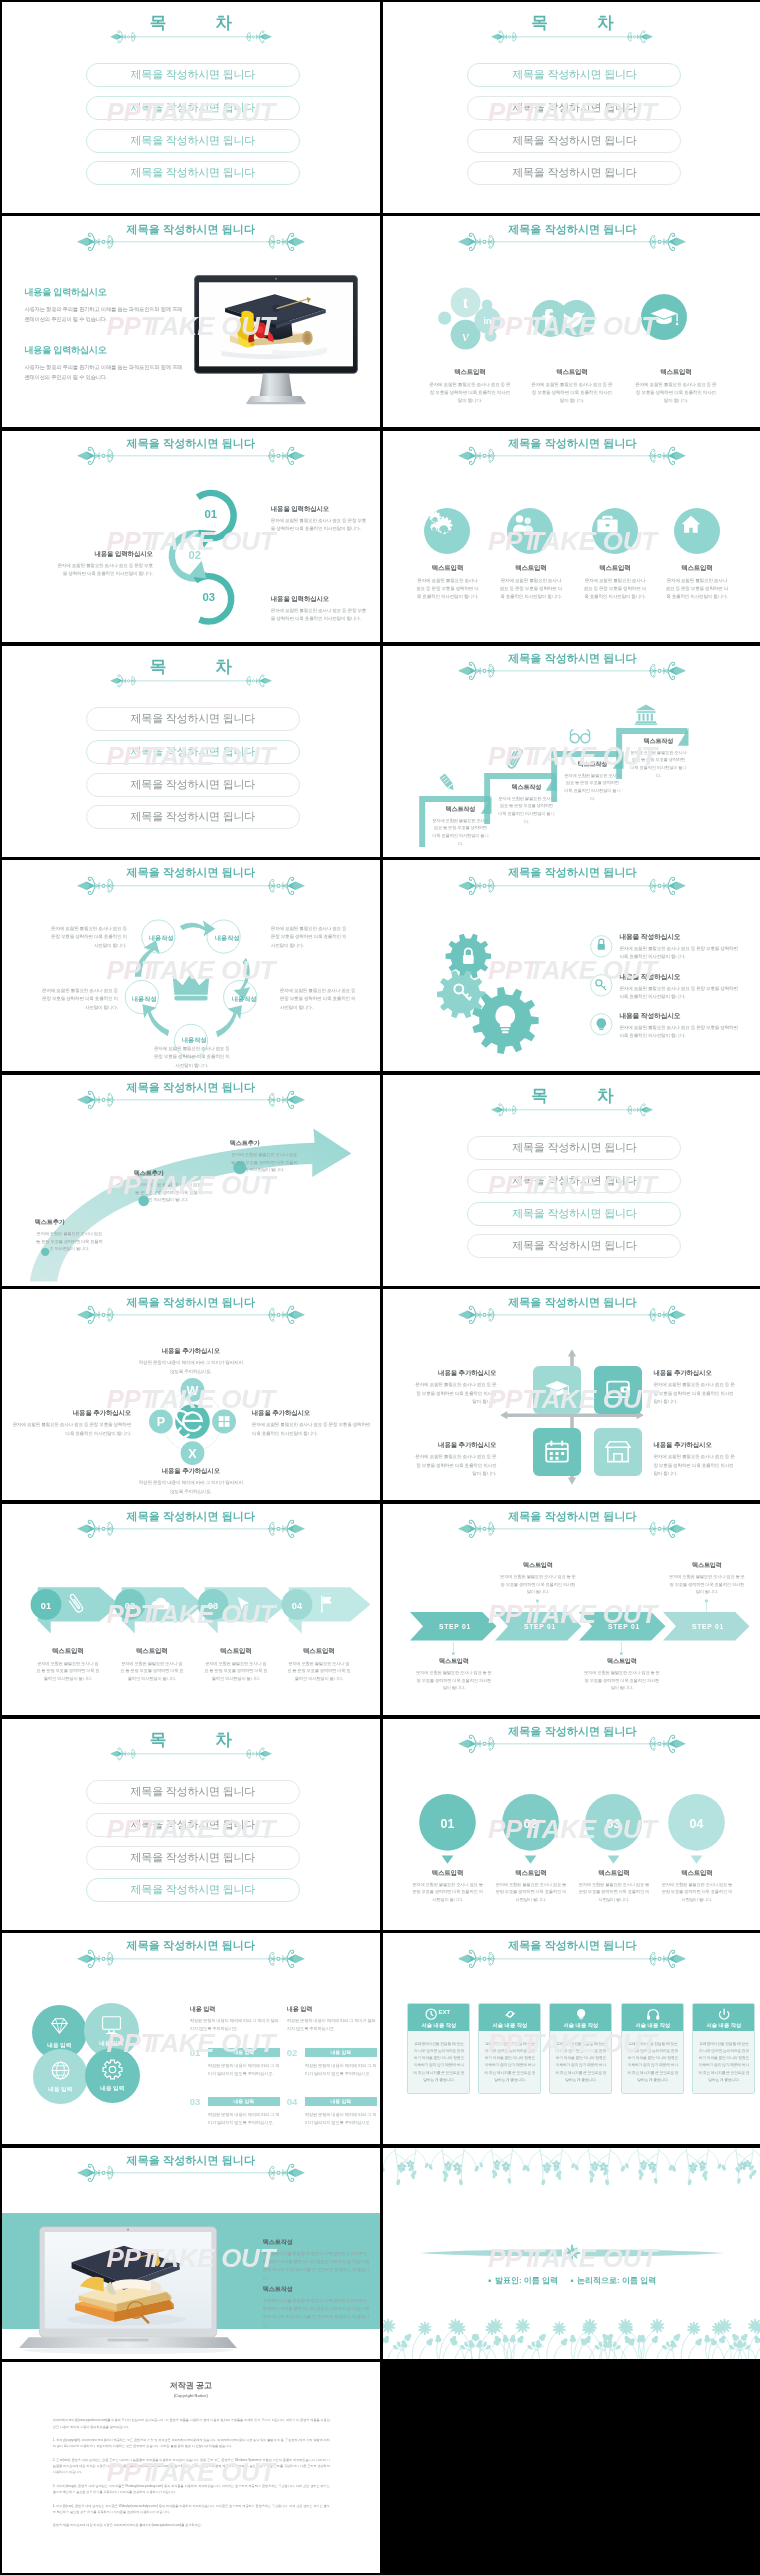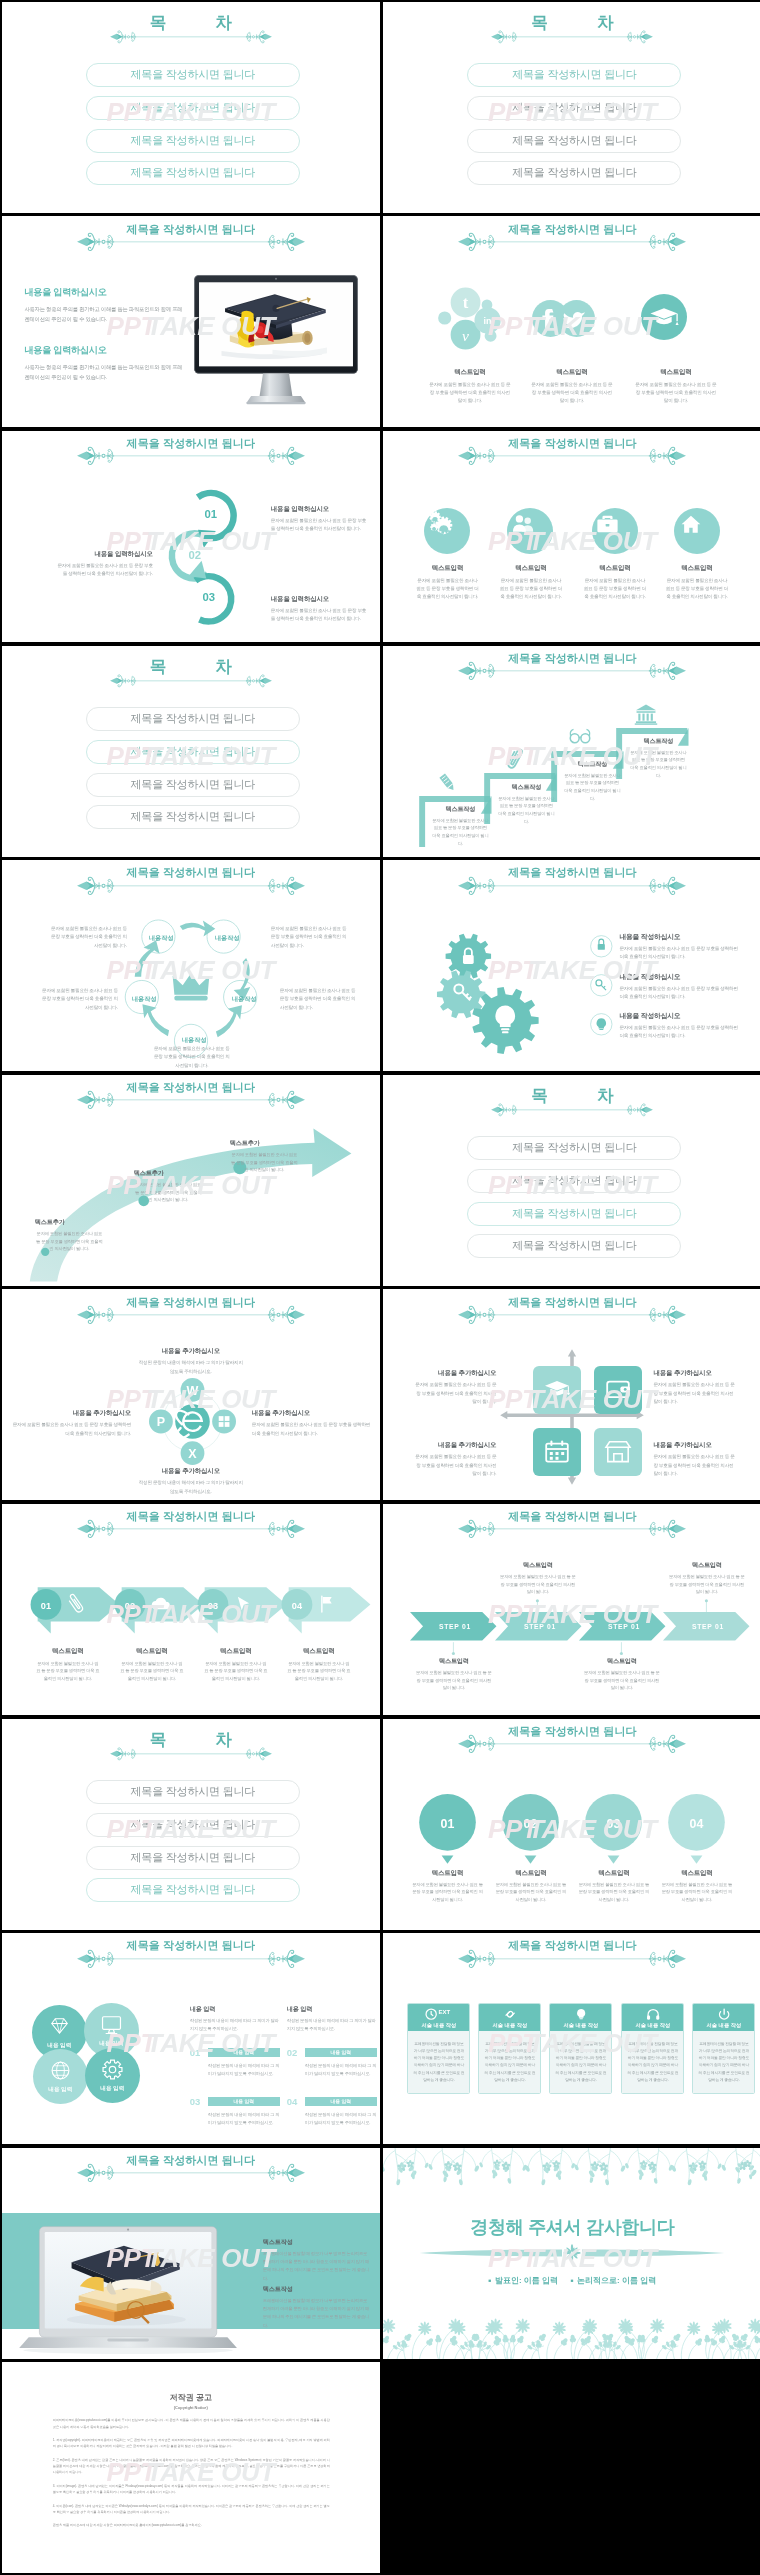--- a/index.html
+++ b/index.html
@@ -3150,21 +3150,20 @@
             <ellipse cx="3" cy="0" rx="2.4" ry="3.6" transform="rotate(30)"></ellipse>
           </g>
           <path d="M60 100 C 58 92, 56 84, 58 78" fill="none" stroke="#c2e8e5" stroke-width="1.3" stroke-linecap="round"></path>
           <g transform="translate(58,76) rotate(-8)" fill="#b4e2de">
             <ellipse cx="0" cy="-3" rx="3.6" ry="5"></ellipse>
             <ellipse cx="-3" cy="0" rx="2.4" ry="3.6" transform="rotate(-30)"></ellipse>
             <ellipse cx="3" cy="0" rx="2.4" ry="3.6" transform="rotate(30)"></ellipse>
           </g>
         </g>
       </svg>
-      <div class="abs ctr" style="left:0;top:67px;width:378px;font-size:18px;font-weight:bold;color:#63bdb5;letter-spacing:-0.3px">경청해 주셔서 감사합니다</div>
       <svg class="abs" style="left:34px;top:95px" width="310" height="20" viewBox="0 0 522 34">
       <path d="M2 17 C 80 12, 180 11, 244 11 L 244 23 C 180 23, 80 22, 2 17 Z" fill="#a9dcd8"></path>
       <path d="M520 17 C 442 12, 342 11, 278 11 L 278 23 C 342 23, 442 22, 520 17 Z" fill="#a9dcd8"></path>
       <g transform="translate(261,17) scale(.82)" fill="#8bd0cb">
         <g>
             <ellipse cx="0" cy="-10" rx="2.4" ry="8"></ellipse>
             <ellipse cx="0" cy="10" rx="2.4" ry="8"></ellipse>
             <ellipse cx="-10" cy="0" rx="8" ry="2.4"></ellipse>
             <ellipse cx="10" cy="0" rx="8" ry="2.4"></ellipse>
           </g>
@@ -3189,21 +3188,21 @@
       <span style="display:inline-block;width:8.3px"></span>
       <span style="font-size:4.8px;vertical-align:1.2px;margin-right:1.2px">■</span>
       <span>논리적으로: 이름 입력</span>
     </div>
       <div class="wm">
         <b class="p1">PPT</b>
         <b class="p2">TAKE OUT</b>
       </div>
     </div>
 <div class="slide">
-      <div class="abs ctr" style="left:0;top:30px;width:378px">
+      <div class="abs ctr" style="left:0;top:18px;width:378px">
       <div style="font-size:8px;font-weight:bold;color:#6b6b6b">저작권 공고</div>
       <div style="font-size:3.9px;font-weight:bold;color:#8a8a8a;margin-top:1.8px">(Copyright Notice)</div>
     </div>
       <div class="abs" style="left:51px;top:55px;width:277px">
         <div style="font-size:3.1px;color:#8b8b8b;line-height:2.05;text-align:justify;margin-bottom:7.1px">피피티테이크아웃(www.pptakeout.com)를 이용해 주셔서 진심으로 감사드립니다. 이 콘텐츠 제품을 사용하기 전에 다음의 협약과 조항들을 자세히 읽어 주시기 바랍니다. 귀하가 이 콘텐츠 제품을 사용한 것은 사용자 계약과 보증서 동의하셨음을 알려드립니다.</div>
         <div style="font-size:3.1px;color:#8b8b8b;line-height:2.05;text-align:justify;margin-bottom:7.1px">1. 저작권(copyright). 피피티테이크아웃에서 제공하는 모든 콘텐츠의 소유 및 저작권은 피피티테이크아웃에게 있습니다. 피피티테이크아웃의 사전 승낙 없이 불법적 이용, 무단전재, 배포 기타 방법에 의하여 명시 묵시적으로 이용하거나 제삼자에게 이용하는 것은 금지되어 있습니다. 이러한 불법 행위 발견 시 민형사상 처벌을 받습니다.</div>
         <div style="font-size:3.1px;color:#8b8b8b;line-height:2.05;text-align:justify;margin-bottom:7.1px">2. 폰트(font). 콘텐츠 내에 담겨있는 한글 폰트는 네이버 나눔글꼴로 저작물을 이용하여 저작권이 있습니다. 영문 폰트 모든 콘텐츠는 Windows System에 포함된 기본적 글꼴로 저작되었습니다. 네이버 나눔글꼴 라이선스에 대한 자세한 사항은 네이버 나눔글꼴 홈페이지(hangeul.naver.com)를 참조하세요. 폰트는 콘텐츠와 함께 제공되지 않으므로, 필요할 경우 각종 폰트를 구입하거나 다른 폰트로 변경하여 사용하시기 바랍니다.</div>
         <div style="font-size:3.1px;color:#8b8b8b;line-height:2.05;text-align:justify;margin-bottom:7.1px">3. 이미지(image). 콘텐츠 내에 담겨있는 이미지들은 Pixabay(www.pixabay.com) 등의 저작물을 이용하여 저작되었습니다. 이미지는 참고로써 제공되고 콘텐츠와는 무관합니다. 이에 관한 권리는 퍼가는 별도로 확인하고 필요할 경우 허가를 취득하거나 이미지를 변경하여 사용하시기 바랍니다.</div>
         <div style="font-size:3.1px;color:#8b8b8b;line-height:2.05;text-align:justify;margin-bottom:7.1px">4. 아이콘(icon). 콘텐츠 내에 담겨있는 아이콘은 Webalys(www.webalys.com) 등의 저작물을 이용하여 저작되었습니다. 아이콘은 참고로써 제공되고 콘텐츠와는 무관합니다. 이에 관한 권리는 퍼가는 별도로 확인하고 필요할 경우 허가를 취득하거나 아이콘을 변경하여 사용하시기 바랍니다.</div>
         <div style="font-size:3.1px;color:#8b8b8b;line-height:2.05;text-align:justify;margin-bottom:7.1px">콘텐츠 제품 라이선스에 대한 자세한 사항은 피피티테이크아웃 홈페이지(www.pptakeout.com)를 참조하세요.</div>

